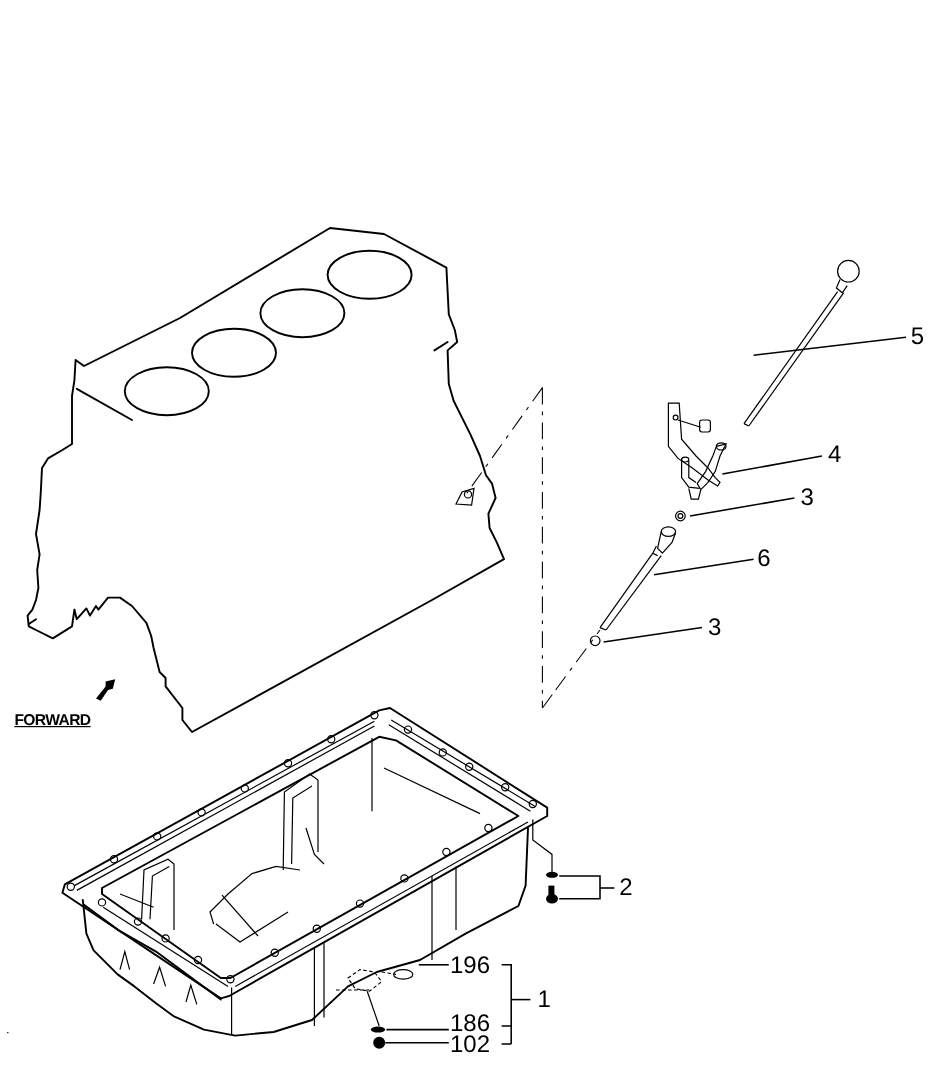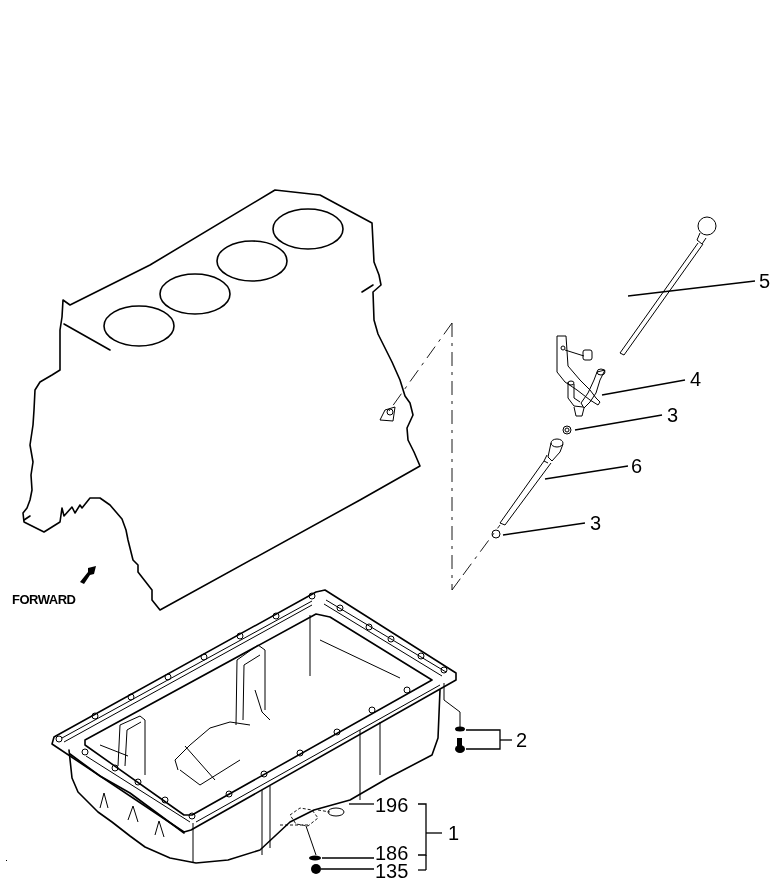--- a/index.html
+++ b/index.html
@@ -4,21 +4,21 @@
 <style>
   html, body { margin: 0; padding: 0; background: #ffffff; }
   body { width: 773px; height: 889px; position: relative; overflow: hidden; font-family: "Liberation Sans", sans-serif; }
   #diagram { position: absolute; left: 0; top: 0; width: 773px; height: 889px; }
   .ln { fill: none; stroke: #000; stroke-width: 1.6; stroke-linejoin: round; stroke-linecap: round; }
   .thin { fill: none; stroke: #000; stroke-width: 1; }
   .dash { fill: none; stroke: #000; stroke-width: 0.9; stroke-dasharray: 14 6 3 6; }
   .dotted { fill: none; stroke: #000; stroke-width: 0.9; stroke-dasharray: 3 2; }
   .leader { fill: none; stroke: #000; stroke-width: 1.3; }
   .callout { position: absolute; font-size: 20px; color: #000; line-height: 1; font-family: "Liberation Sans", sans-serif; }
-  .fwd-label { position: absolute; font-size: 13px; font-weight: bold; color: #000; letter-spacing: -0.5px; font-family: "Liberation Sans", sans-serif; }
+  .fwd-label { position: absolute; font-size: 13px; font-weight: bold; color: #000; letter-spacing: -0.5px; font-family: "Liberation Sans", sans-serif; text-decoration: underline; }
 </style>
 </head>
 <body>
 
 <svg id="diagram" viewBox="0 0 773 889" xmlns="http://www.w3.org/2000/svg">
 
   <g>
     <path class="ln" d="M62,317 L63,300 L70,305 L150,265 L275,190 L320,195 L372,223 L374,262 L379,275 L381,285 L373,292 L374,320 L378,334 L392,362 L400,380 L405,396 L410,403 L413,415 L407,428 L408,440 L414,452 L420,466 L360,500 L160,610 L152,600 L152,590 L138,572 L138,565 L133,560 L128,540 L126,530 L122,519 L110,505 L100,498 L90,498 L82,508 L80,505 L75,513 L72,507 L64,516 L62,508 L60,522 L44,532 L30,525 L24,522 L23,513 L27,508 L30,500 L32,490 L31,475 L33,462 L30,445 L33,425 L34,410 L35,390 L40,382 L52,375 L60,370 L60,330 Z"></path>
 
     <path class="ln" d="M24,520 L30,516"></path>
@@ -193,13 +193,13 @@
 
 <div class="callout" style="left:759px; top:271px;">5</div>
 <div class="callout" style="left:690px; top:369px;">4</div>
 <div class="callout" style="left:667px; top:405px;">3</div>
 <div class="callout" style="left:631px; top:456px;">6</div>
 <div class="callout" style="left:590px; top:513px;">3</div>
 <div class="callout" style="left:516px; top:730px;">2</div>
 <div class="callout" style="left:375px; top:795px;">196</div>
 <div class="callout" style="left:448px; top:823px;">1</div>
 <div class="callout" style="left:375px; top:843px;">186</div>
-<div class="callout" style="left:375px; top:861px;">135</div>
+<div class="callout" style="left:375px; top:861px;">102</div>
 
 </body></html>

